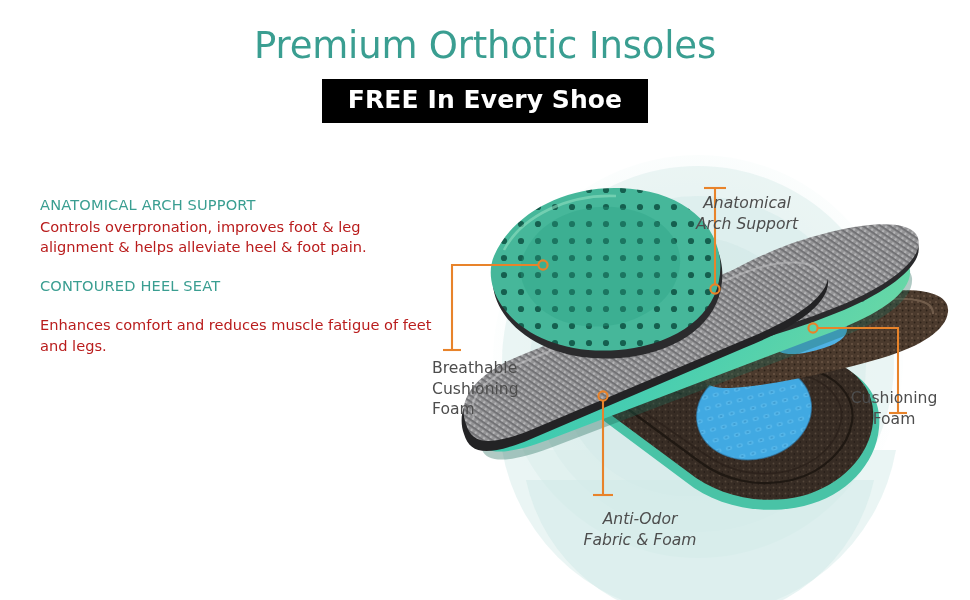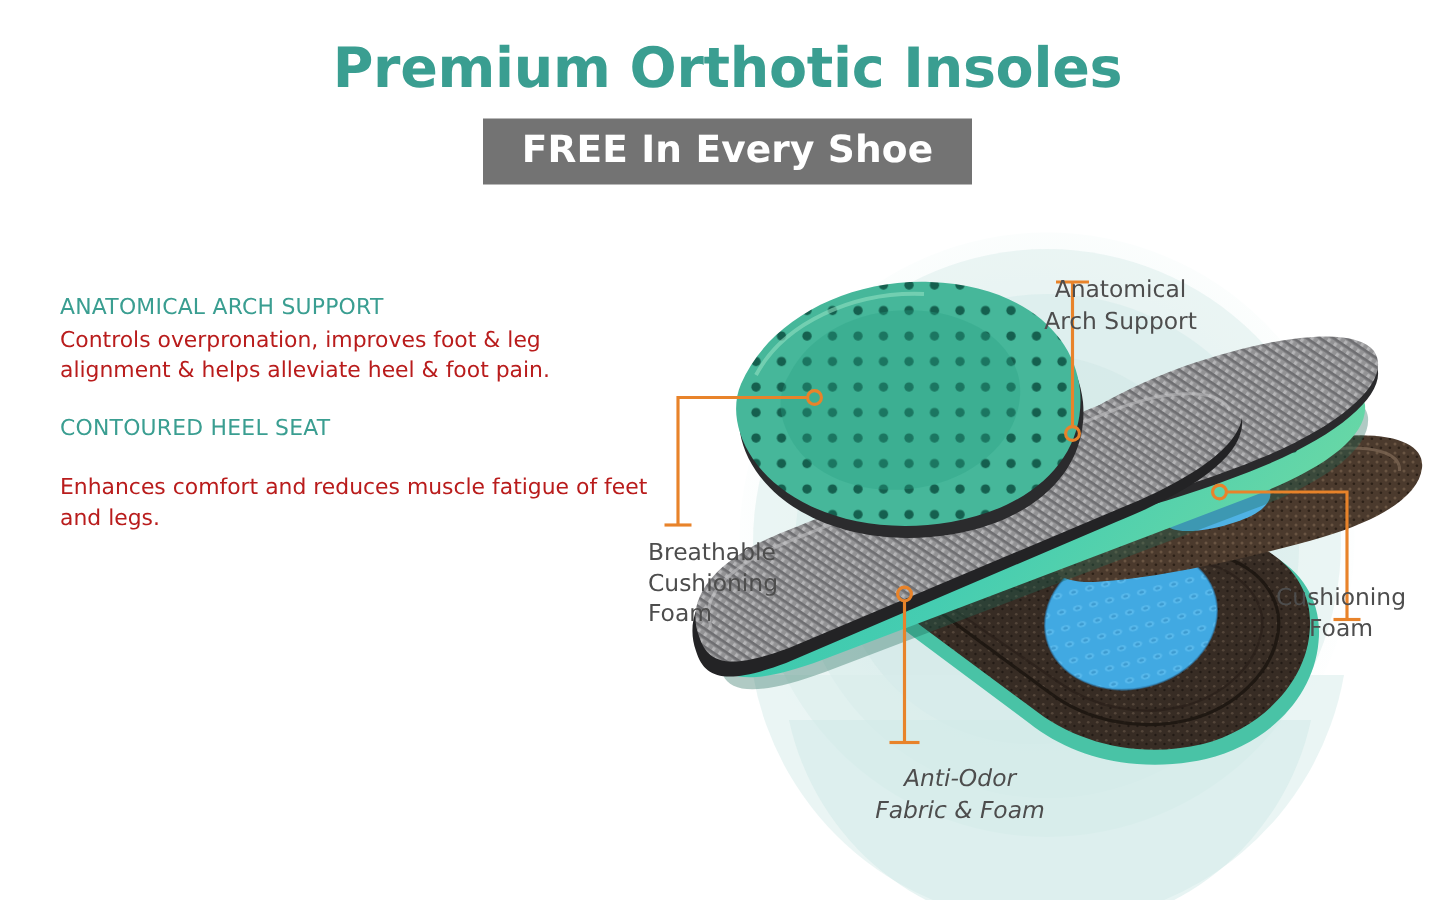--- a/index.html
+++ b/index.html
@@ -23,35 +23,35 @@
   #header {
     position: absolute;
     top: 0; left: 0;
     width: 970px;
     text-align: center;
   }
 
   #main-title {
     margin-top: 26px;
     font-size: 37px;
-    font-weight: bold;
+    font-weight: normal;
     color: #3a9e91;
     letter-spacing: -0.2px;
     line-height: 1.1;
     font-family: "DejaVu Sans", sans-serif;
   }
 
   #free-banner-wrap {
     margin-top: 12px;
     display: flex;
     justify-content: center;
   }
 
   #free-banner {
-    background: #737373;
+    background: #000000;
     color: #ffffff;
     font-size: 25px;
     font-weight: bold;
     padding: 7px 26px 9px 26px;
     letter-spacing: 0.1px;
     line-height: 1.15;
     display: inline-block;
   }
 
   
@@ -359,21 +359,21 @@
         </g>
 
         <g>
           <path d="M173 250 L173 345"></path>
           <path d="M163 345 L183 345"></path>
           <circle cx="173" cy="246" r="4.6"></circle>
         </g>
       </g>
     </svg>
 
-    <div class="callout" id="callout-arch" style="left:242px; top:33px; width:150px;">Anatomical
+    <div class="callout" id="callout-arch" style="left:242px; top:43px; width:150px;font-style:italic;">Anatomical
 Arch Support</div>
 
     <div class="callout" id="callout-breathable" style="left:2px; top:208px; width:130px;">Breathable
 Cushioning
 Foam</div>
 
     <div class="callout" id="callout-cushion" style="left:398px; top:238px; width:132px;">Cushioning
 Foam</div>
 
     <div class="callout" id="callout-antiodor" style="left:115px; top:359px; width:190px;">Anti-Odor

